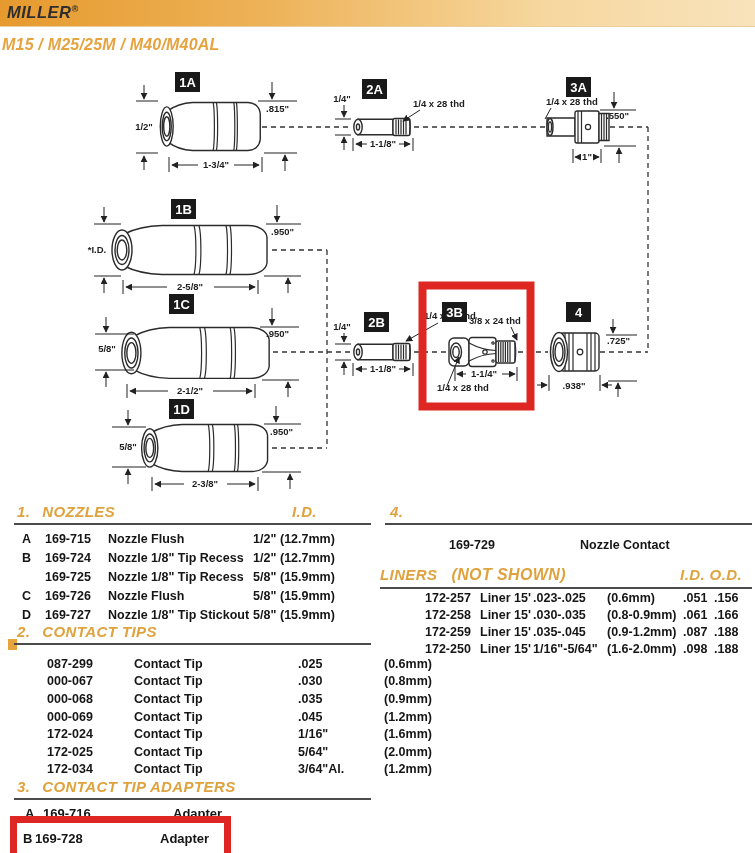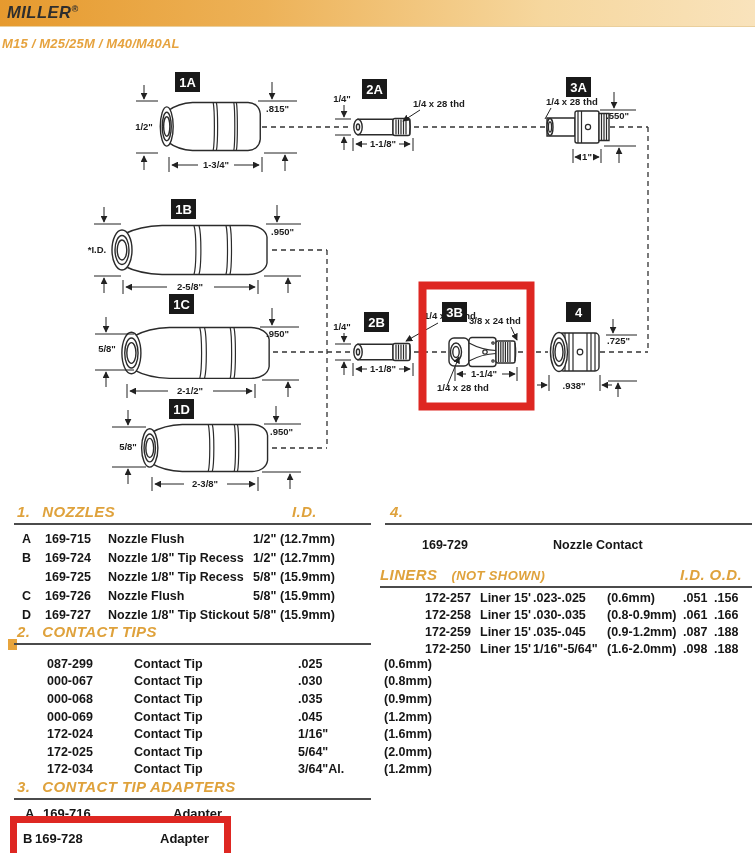--- a/index.html
+++ b/index.html
@@ -5,44 +5,44 @@
   html,body{margin:0;padding:0;}
   body{width:755px;height:853px;position:relative;background:#fff;overflow:hidden;
        font-family:"Liberation Sans",sans-serif;}
   .topbar{position:absolute;left:0;top:0;width:755px;height:26px;
     background:linear-gradient(to right,#E69A2E 0%,#EDB258 35%,#F6D79E 72%,#F9E3BC 100%);
     border-bottom:1px solid #EACF9C;}
   .brand{position:absolute;left:7px;top:3px;font-style:italic;font-weight:bold;
     font-size:16.5px;color:#2e2e2e;letter-spacing:.5px;}
   .brand sup{font-size:9px;}
   .subtitle{position:absolute;left:2px;top:36px;font-style:italic;font-weight:bold;
-    font-size:13px;color:#E6A33F;letter-spacing:.2px;}
+    font-size:16px;color:#E6A33F;letter-spacing:.2px;}
   svg.diag{position:absolute;left:0;top:0;width:755px;height:853px;}
   svg text{font-family:"Liberation Sans",sans-serif;font-size:9.5px;font-weight:bold;fill:#1d1d1d;}
   svg text.tmid{text-anchor:middle;}
   .lblbox rect{fill:#191919;}
   .lblbox text{fill:#fff;font-size:13px;text-anchor:middle;font-weight:bold;}
   .ol{fill:#fff;stroke:#2b2b2b;stroke-width:1.4;vector-effect:non-scaling-stroke;}
   .ln{fill:none;stroke:#2b2b2b;stroke-width:1.2;vector-effect:non-scaling-stroke;}
   .dim{stroke:#222;stroke-width:1;fill:none;}
   .dash{stroke:#333;stroke-width:1.3;fill:none;stroke-dasharray:5 4;}
   .redbox{fill:none;stroke:#DE2722;stroke-width:8;}
   .sec-head{position:absolute;display:flex;align-items:baseline;color:#DFA23C;
     font-style:italic;font-weight:bold;font-size:15px;border-bottom:2px solid #4b4b4b;
     padding-bottom:3px;letter-spacing:.4px;box-sizing:border-box;}
   .sec-head .num{margin-right:12px;}
   .sec-head .idh{position:absolute;left:278px;}
-  .sec-head .note{font-size:13px;margin-left:14px;}
+  .sec-head .note{font-size:16px;margin-left:14px;}
   .sec-head .idod{margin-left:auto;padding-right:10px;}
   .tbl{position:absolute;color:#161616;font-size:12.5px;font-weight:bold;}
   .row{display:grid;align-items:center;}
   .noz .row{grid-template-columns:23px 63px 145px 27px auto;height:19.2px;}
   .tip .row{grid-template-columns:63px 140px 62px auto;height:17.6px;gap:24px;}
   .lin .row{grid-template-columns:55px 53px 74px 76px 31px auto;height:17px;}
-  .ret .row{grid-template-columns:131px auto;height:18px;}
+  .ret .row{grid-template-columns:131px auto;height:18px;margin-left:27px;}
   .rowA{position:absolute;left:25px;top:806px;width:220px;display:grid;
     grid-template-columns:18px 130px auto;font-size:13px;font-weight:bold;color:#161616;}
   .hl-box{position:absolute;left:10px;top:816px;width:221px;height:47px;
     border:7px solid #DE2722;background:#fff;box-sizing:border-box;}
   .hl-row{display:grid;grid-template-columns:12px 125px auto;padding:8px 0 0 6px;
     font-size:13px;font-weight:bold;color:#161616;}
   .margin-mark{position:absolute;left:8px;top:639px;width:9px;height:11px;background:#E8A43C;}
 </style>
 </head>
 <body>

